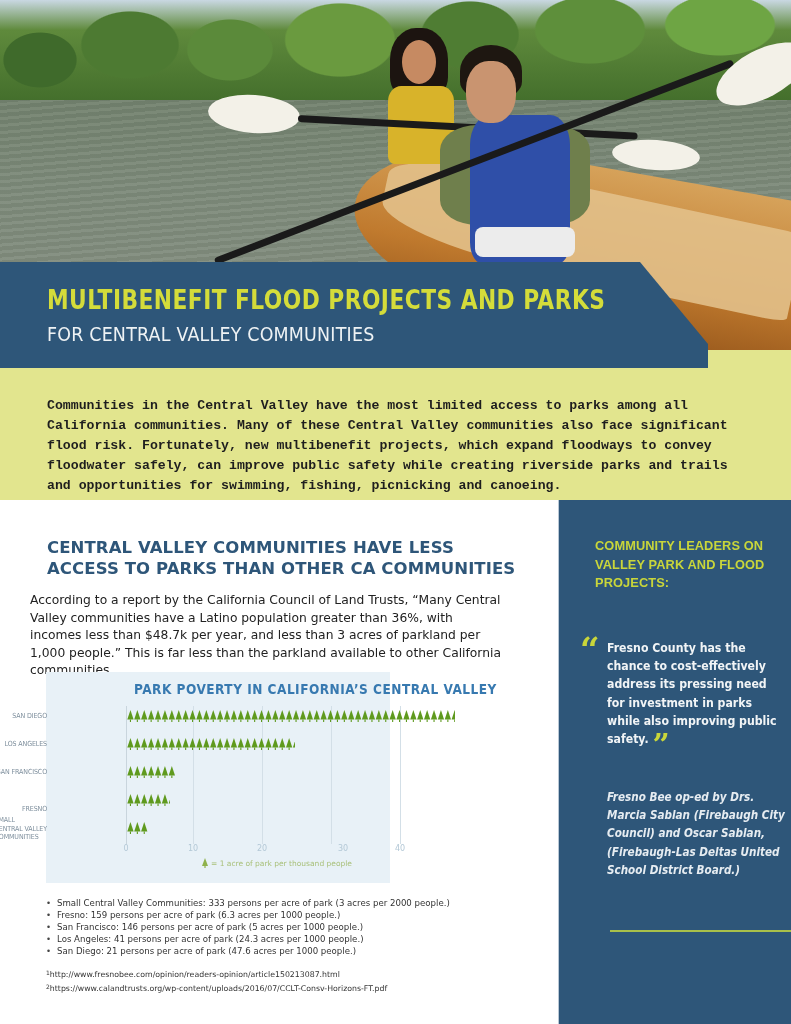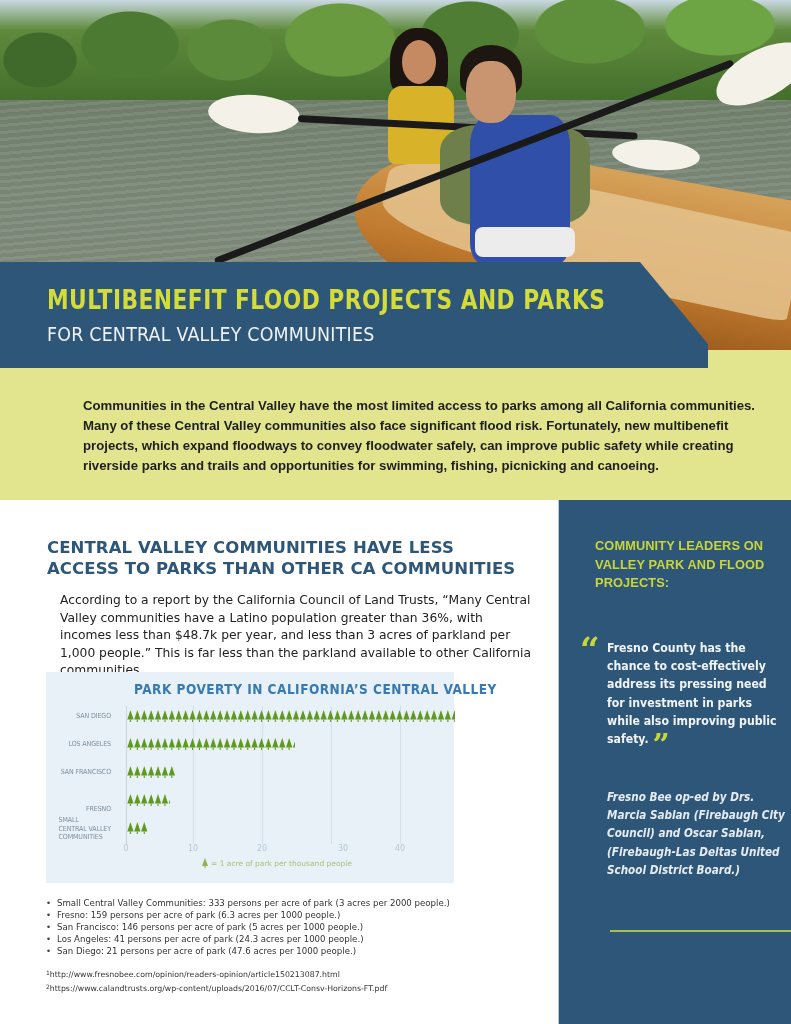--- a/index.html
+++ b/index.html
@@ -45,31 +45,31 @@
   .banner { position: absolute; left: 0; top: 262px; width: 708px; height: 106px; background: #2e5679;
             clip-path: polygon(0 0, 640px 0, 708px 82px, 708px 106px, 0 106px); }
   .banner-title { position: absolute; left: 47px; top: 285px; font-family: "DejaVu Sans Condensed", "DejaVu Sans", sans-serif;
             font-weight: bold; font-size: 26px; letter-spacing: 0.5px; color: #d4dc3a; transform: scaleX(0.93); transform-origin: left top; white-space: nowrap; }
   .banner-subtitle { position: absolute; left: 47px; top: 323px; font-family: "DejaVu Sans", sans-serif;
             font-size: 19px; color: #eef2f4; letter-spacing: 0.2px; transform: scaleX(0.92); transform-origin: left top; white-space: nowrap; }
 
   
   .intro-band { position: absolute; left: 0; top: 368px; width: 791px; height: 132px; background: #e2e58e; }
   .intro-band.top-strip { top: 350px; left: 708px; width: 83px; height: 18px; }
-  .intro-text { position: absolute; left: 47px; top: 396px; width: 700px; font-family: Liberation Sans, sans-serif;
-            font-weight: bold; font-size: 13.2px; line-height: 20px; color: #1e1e1e; margin-left: 36px; }
+  .intro-text { position: absolute; left: 47px; top: 396px; width: 700px; font-family: Liberation Mono, monospace;
+            font-weight: bold; font-size: 13.2px; line-height: 20px; color: #1e1e1e; }
 
   
   .section-heading { position: absolute; left: 47px; top: 537px; width: 470px; font-family: "DejaVu Sans", sans-serif;
             font-weight: bold; font-size: 16.5px; line-height: 21px; color: #2e5679; letter-spacing: 0.1px; }
-  .body-para { position: absolute; left: 60px; top: 592px; width: 478px; font-family: "DejaVu Sans", sans-serif;
+  .body-para { position: absolute; left: 30px; top: 592px; width: 478px; font-family: "DejaVu Sans", sans-serif;
             font-size: 12.3px; line-height: 17.5px; color: #222; }
 
   
-  .chart { position: absolute; left: 46px; top: 672px; width: 408px; height: 211px; background: #e8f1f7; }
+  .chart { position: absolute; left: 46px; top: 672px; width: 344px; height: 211px; background: #e8f1f7; }
   .chart-title { position: absolute; left: 88px; top: 9px; font-family: "DejaVu Sans Condensed", "DejaVu Sans", sans-serif; font-weight: bold;
             font-size: 13.5px; color: #3779b0; letter-spacing: 0.5px; white-space: nowrap; }
   .gridline { position: absolute; top: 34px; width: 1px; height: 138px; background: #d3dfe7; }
   .axis-line { position: absolute; top: 34px; left: 80px; width: 1px; height: 138px; background: #c9d5dd; }
   .tick-label { position: absolute; top: 172px; font-size: 8px; color: #b3c8d6; transform: translateX(-50%); font-family: "DejaVu Sans", sans-serif; }
   .cat-label { position: absolute; right: 343px; font-family: "DejaVu Sans Condensed", "DejaVu Sans", sans-serif; font-size: 7px; color: #7d8e9c;
             text-align: left; line-height: 8.5px; white-space: nowrap; letter-spacing: -0.1px; }
   .bar { position: absolute; left: 81px; height: 12px;
          background:
            repeating-linear-gradient(90deg, transparent 0 0.6px, transparent 0.6px 6.9px),

